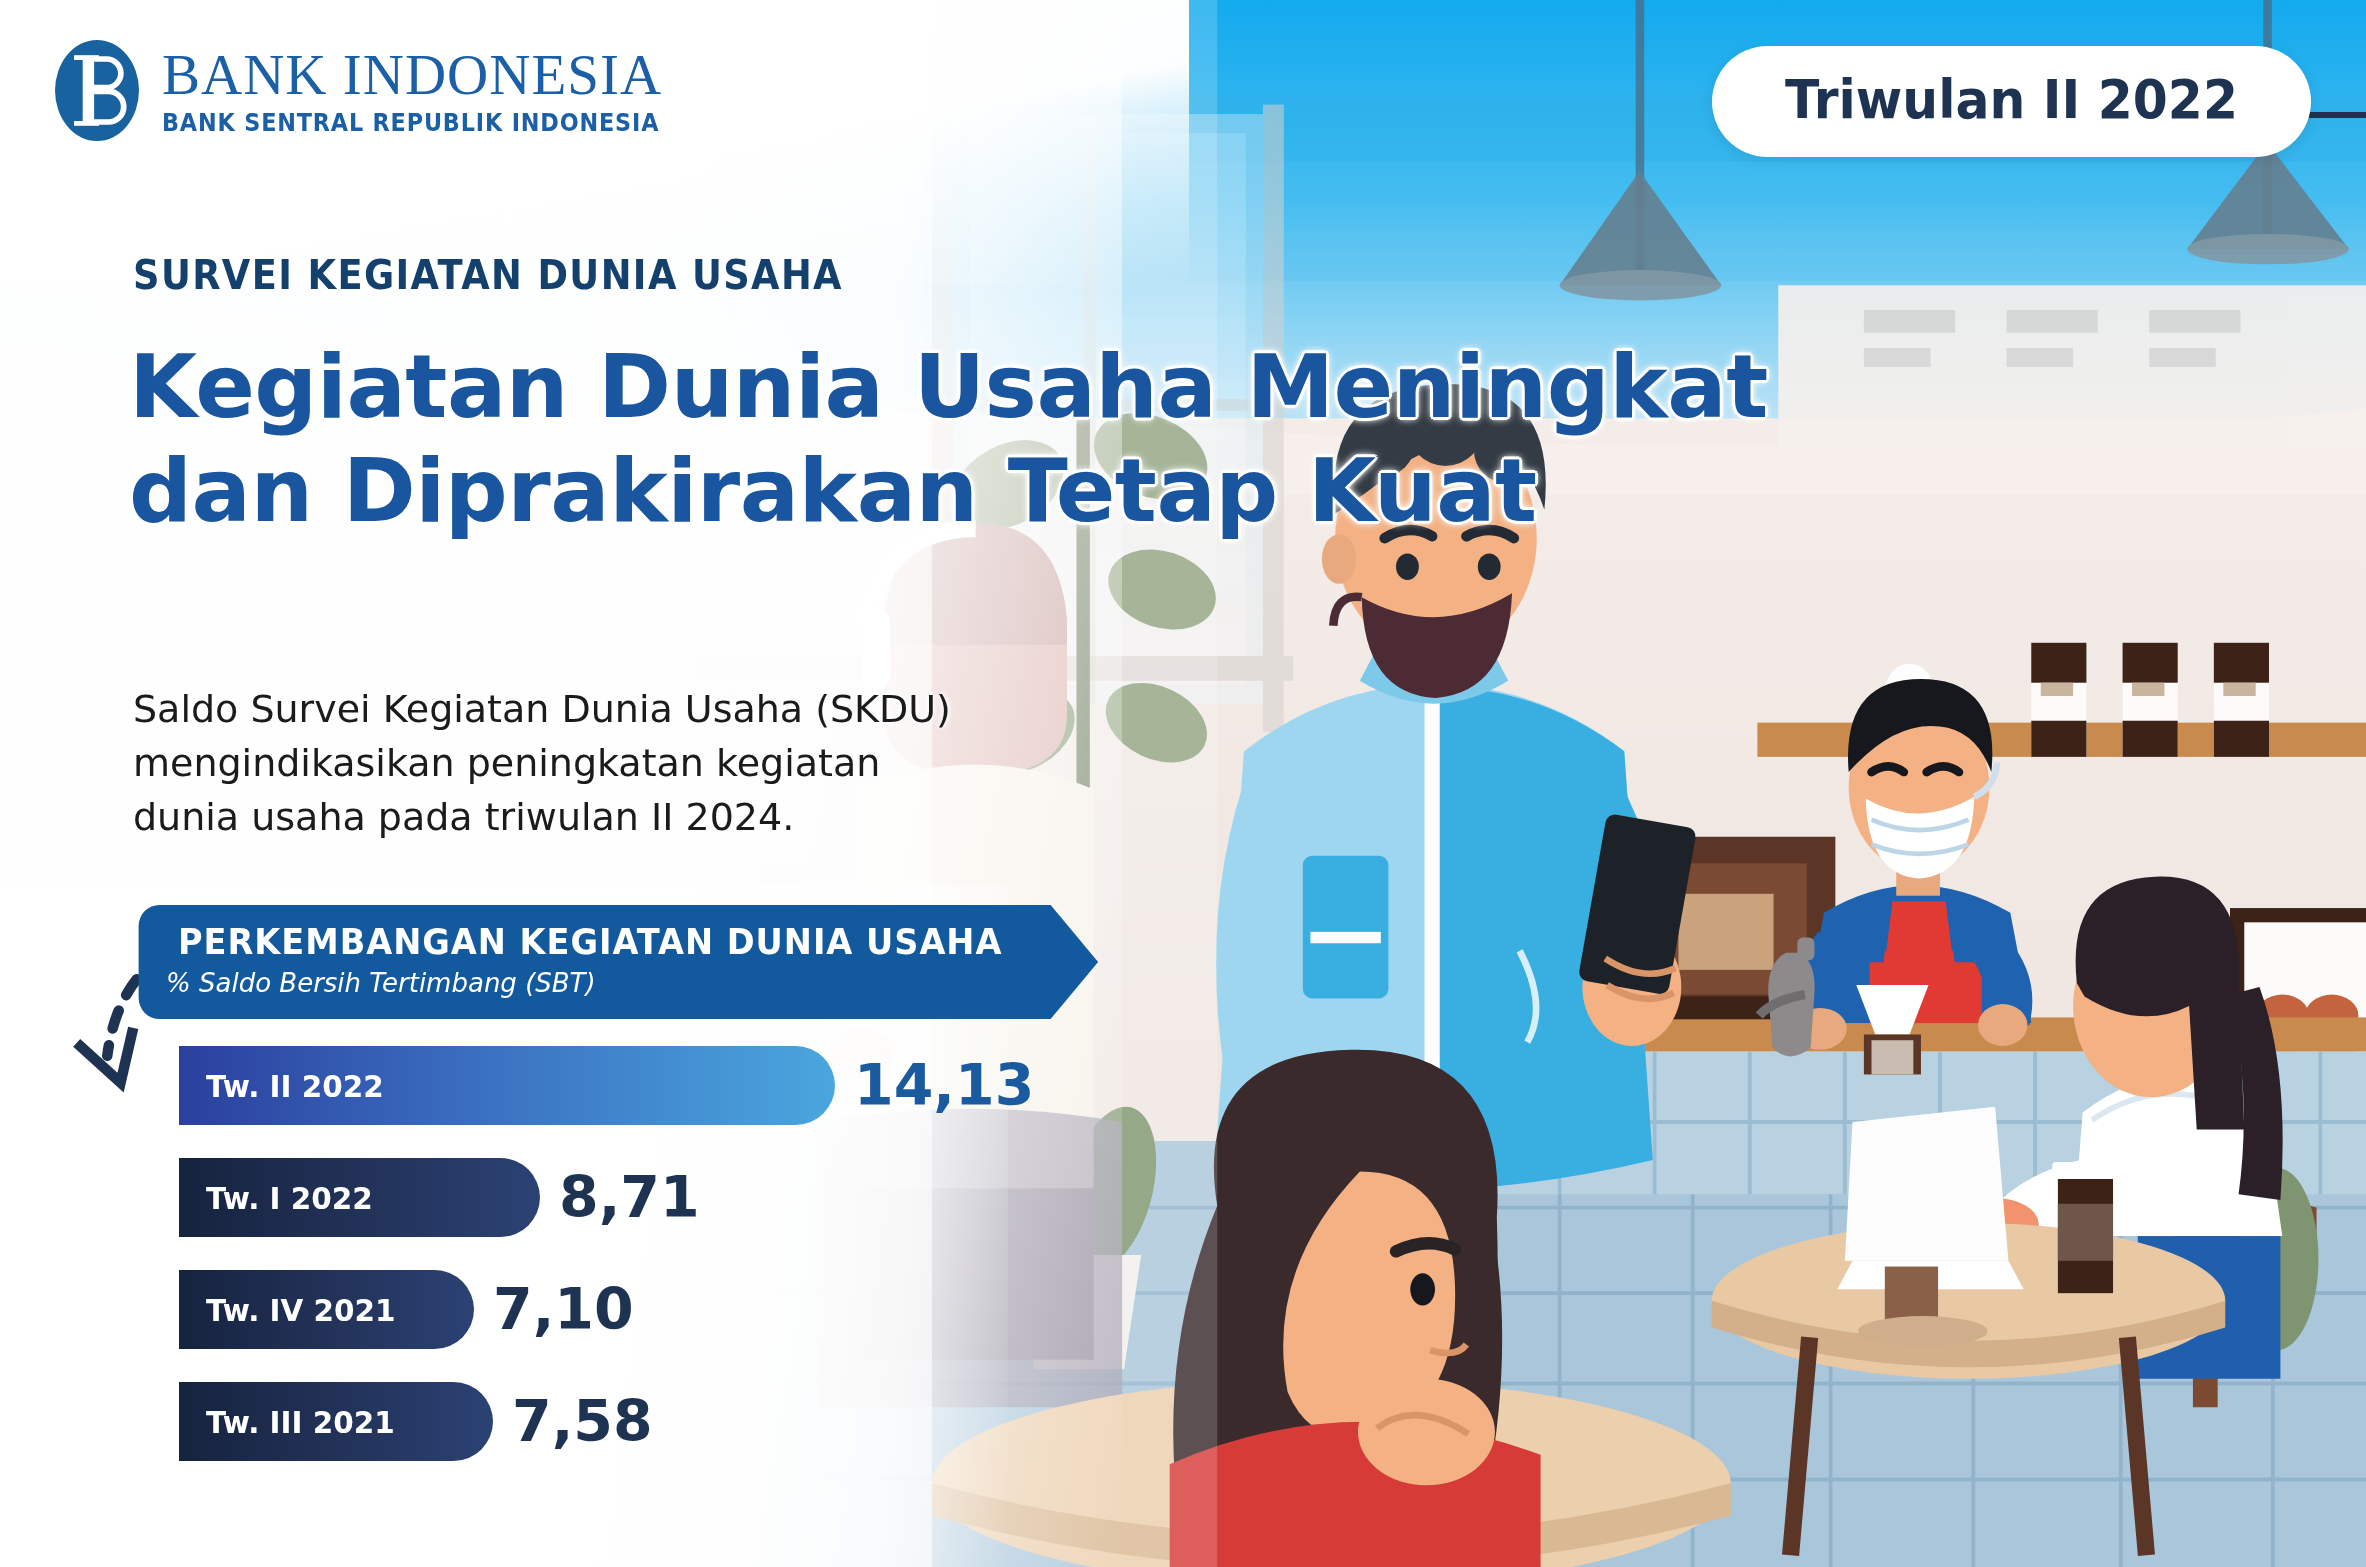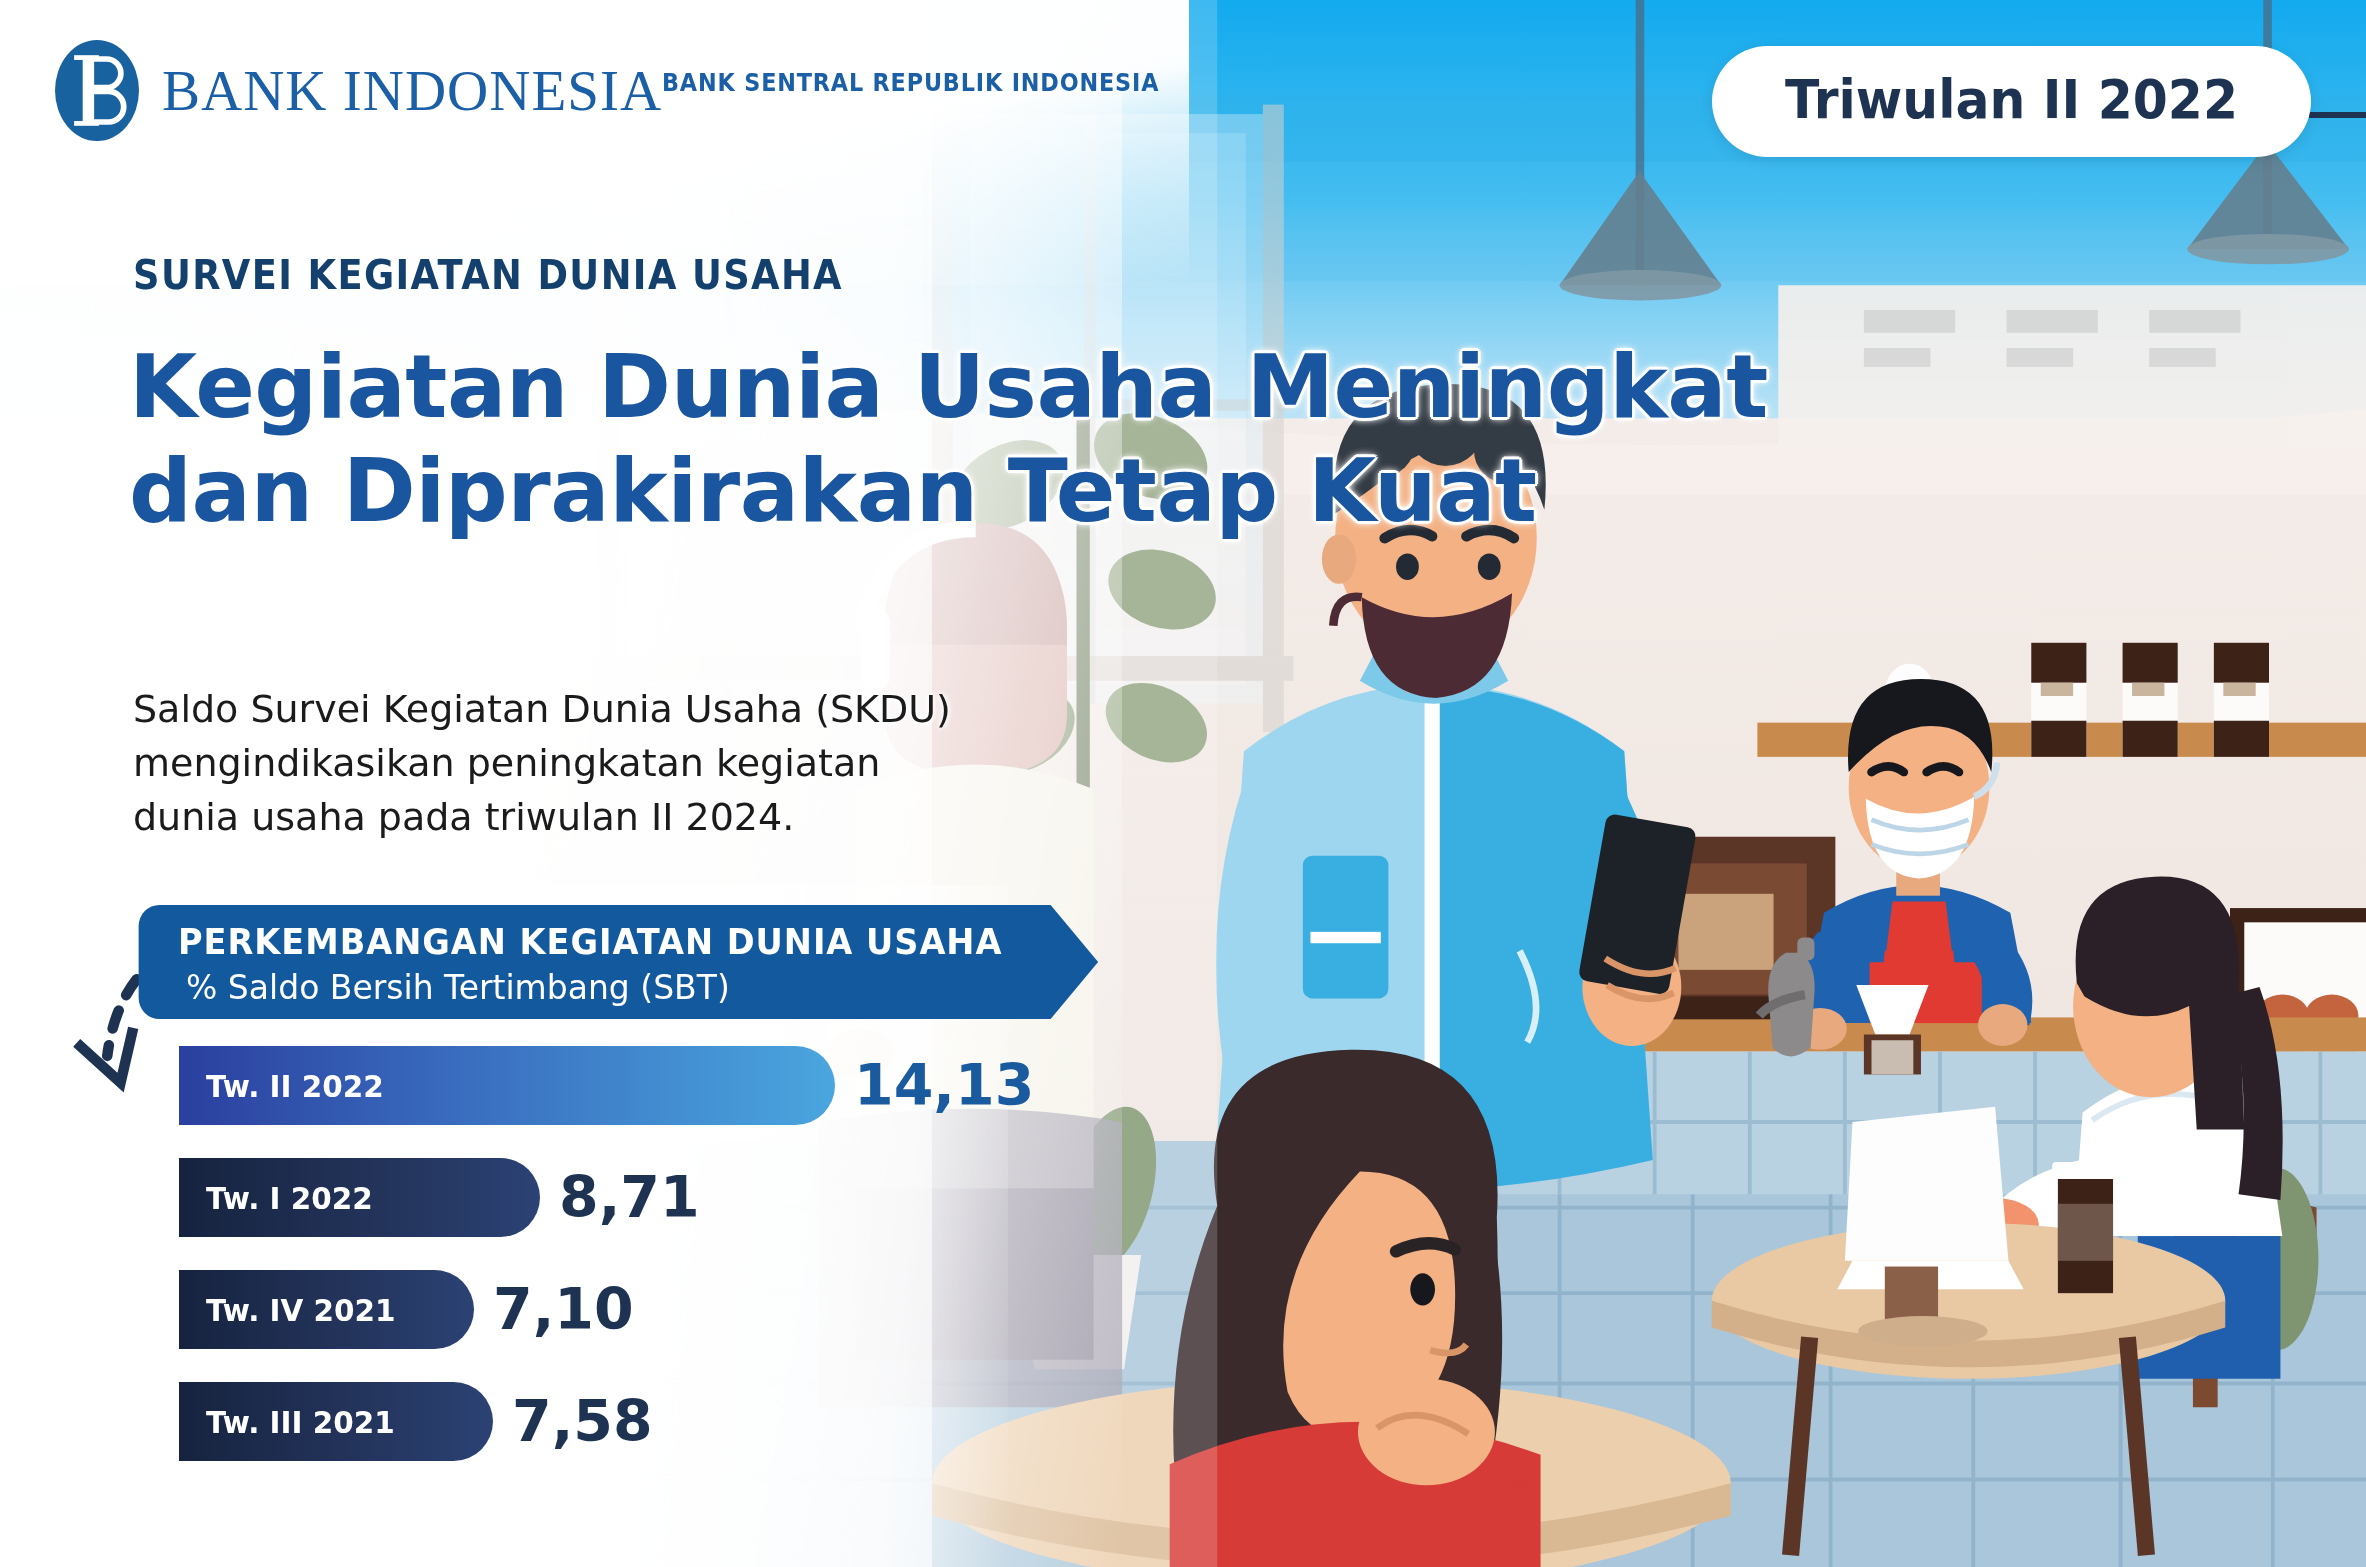--- a/index.html
+++ b/index.html
@@ -24,21 +24,21 @@
   }
   .topwash{
     position:absolute;left:0;top:0;width:1189px;height:285px;
     background:linear-gradient(170deg,rgba(255,255,255,1) 0%,rgba(255,255,255,.98) 55%,rgba(255,255,255,.0) 100%);
     pointer-events:none;
   }
 
   
   .logo{position:absolute;left:53px;top:38px;display:flex;align-items:center;gap:21px;}
   .logo-mark{width:88px;height:105px;flex:0 0 auto;}
-  .logo-text{display:flex;flex-direction:row;line-height:1;}
+  .logo-text{display:flex;flex-direction:column;line-height:1;}
   .logo-title{
     font-family:"Liberation Serif",serif;
     font-size:57px;letter-spacing:1px;color:#1b5fa6;font-weight:400;
   }
   .logo-sub{
     font-size:24px;font-weight:700;color:#1b5fa6;letter-spacing:0.9px;
     margin-top:8.6px;font-family:"DejaVu Sans",sans-serif;
     transform:scaleX(.93);transform-origin:left center;
   }
 
@@ -93,23 +93,24 @@
   .chart-head{
     position:absolute;left:138px;top:905px;width:975px;height:114px;z-index:8;
   }
   .chart-head svg{position:absolute;left:0;top:0;}
   .chart-head .ct1{
     position:absolute;left:40px;top:17px;
     font-size:35px;font-weight:700;color:#fff;letter-spacing:1px;white-space:nowrap;
     font-family:"DejaVu Sans",sans-serif;transform:scaleX(.96);transform-origin:left center;
   }
   .chart-head .ct2{
-    position:absolute;left:48px;top:63px;
-    font-size:33px;font-weight:400;color:#fff;white-space:nowrap;
+    position:absolute;left:28px;top:63px;
+    font-size:26px;font-weight:400;color:#fff;white-space:nowrap;
     font-family:"DejaVu Sans",sans-serif;
+    font-style:italic;
   }
 
   .bars{position:absolute;left:0;top:1046px;width:1046px;z-index:8;}
   .barrow{position:relative;height:79px;margin-bottom:33px;}
   .bar{
     position:absolute;left:179px;top:0;height:79px;
     border-radius:0 42px 42px 0;
     display:flex;align-items:center;
   }
   .bar-label{

